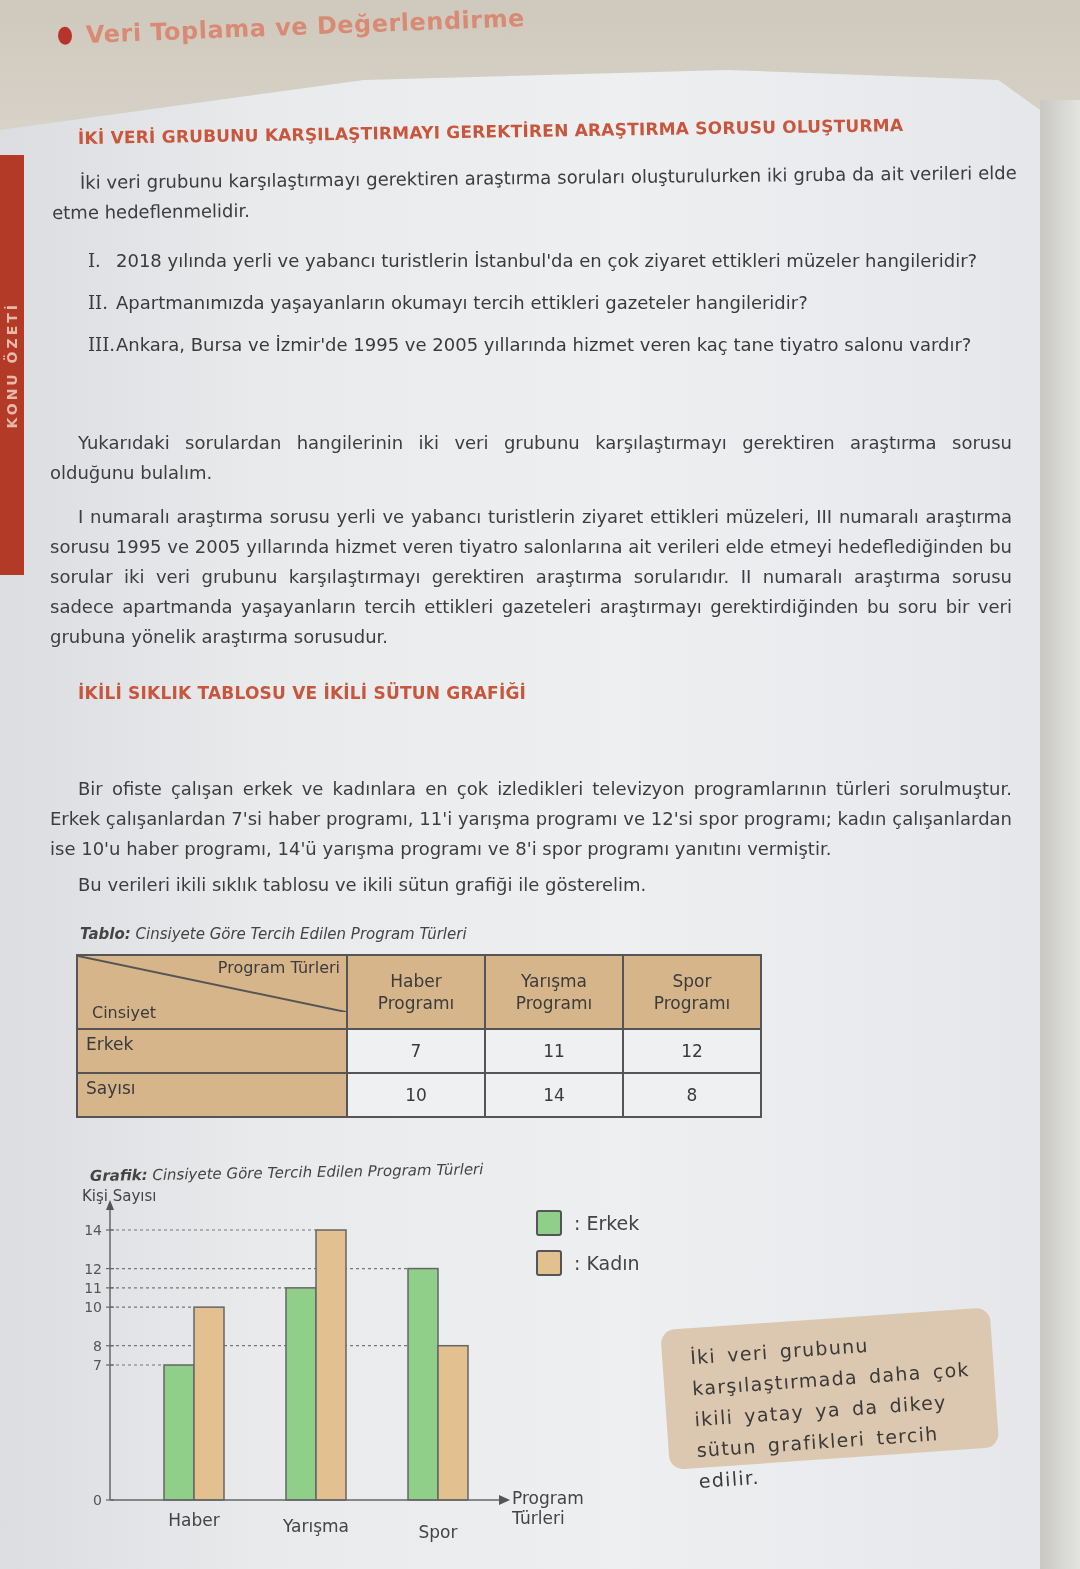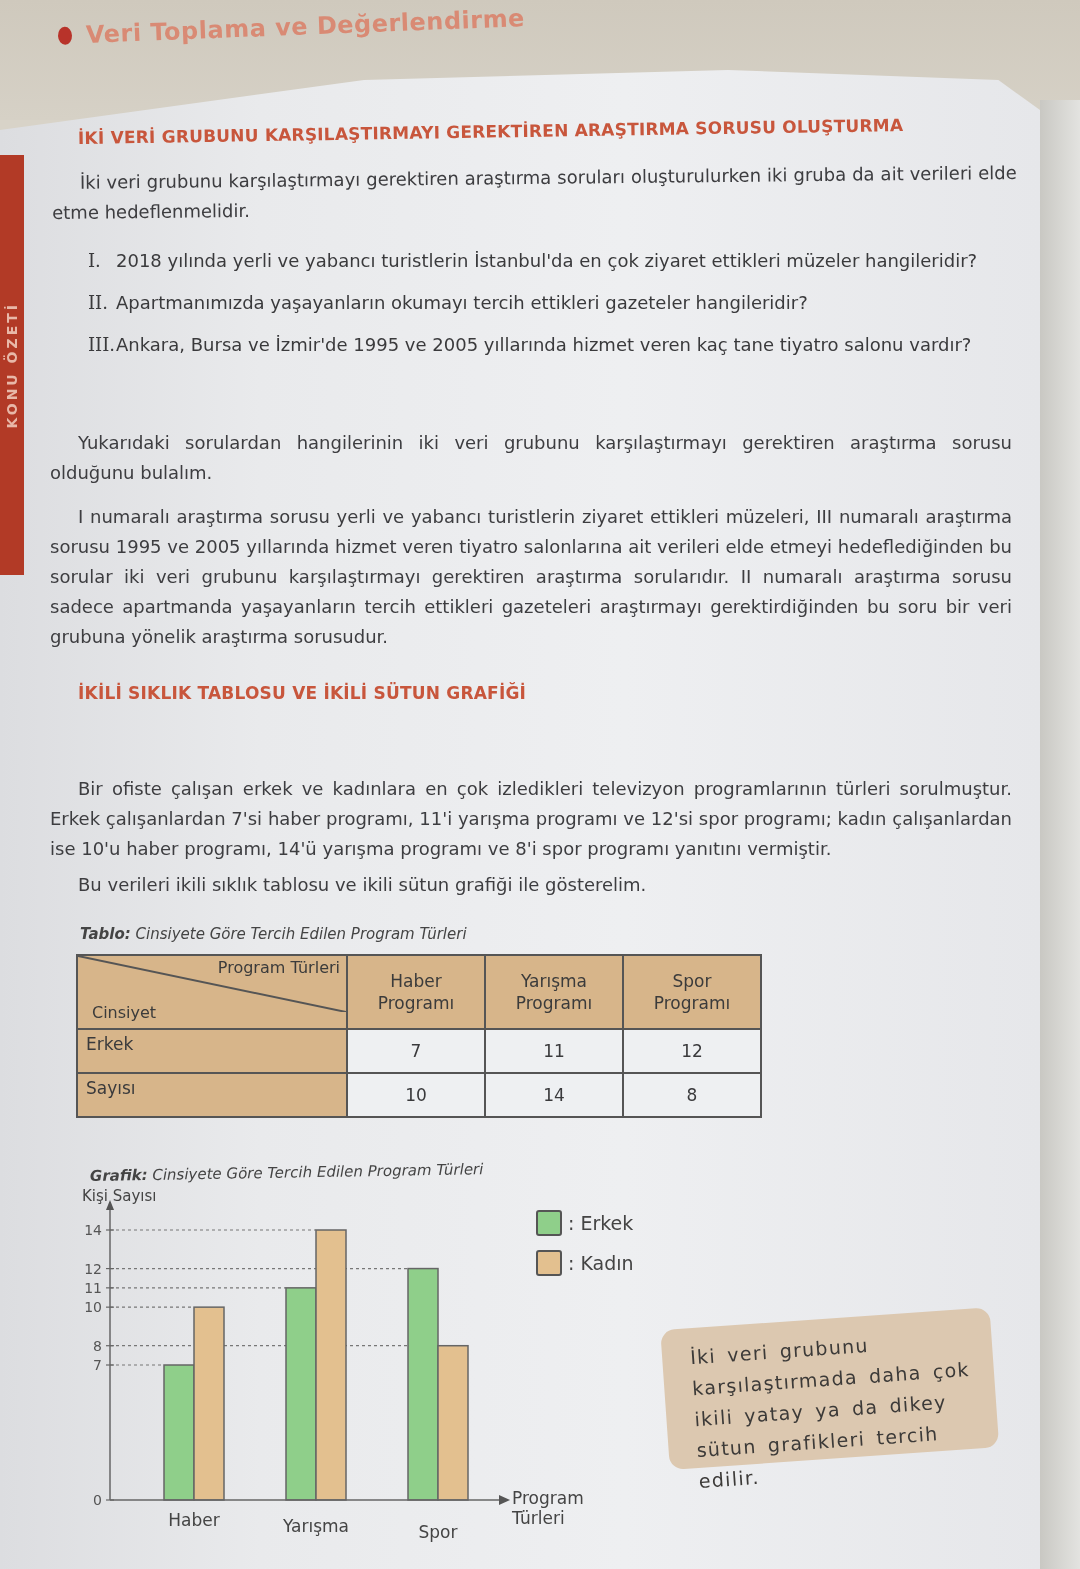--- a/index.html
+++ b/index.html
@@ -84,21 +84,21 @@
   }
   .corner svg { position: absolute; left: 0; top: 0; }
   .corner-top { position: absolute; right: 6px; top: 2px; font-size: 16px; }
   .corner-bottom { position: absolute; left: 14px; bottom: 6px; font-size: 16px; }
   .row-label { text-align: left !important; padding-left: 8px; vertical-align: top; padding-top: 4px; background: #d7b58a; }
   .col-head { line-height: 22px; padding: 4px 0; width: 140px; }
 
   .chart-wrap { position: absolute; left: 74px; top: 1180px; width: 600px; height: 380px; }
   .ylabel-title { position: absolute; left: 8px; top: 0px; font-size: 15px; color: #444; margin-top: 7px; }
   .legend { position: absolute; left: 462px; top: 30px; }
-  .legend-item { display: flex; align-items: center; gap: 6px; margin-bottom: 14px; font-size: 19px; color: #444; }
+  .legend-item { display: flex; align-items: center; gap: 12px; margin-bottom: 14px; font-size: 19px; color: #444; }
   .swatch { width: 26px; height: 26px; border: 2px solid #555; border-radius: 3px; }
 
   .note-box {
     position: absolute; left: 670px; top: 1330px; width: 330px; height: 140px;
     background: #dcc8b0; border-radius: 14px;
     transform: rotate(-4deg); transform-origin: left bottom;
     padding: 14px 18px 10px 28px;
   }
   .note-text { font-size: 19px; line-height: 31px; color: #3c3a38; letter-spacing: 1.3px; word-spacing: 4px; }
 </style>

